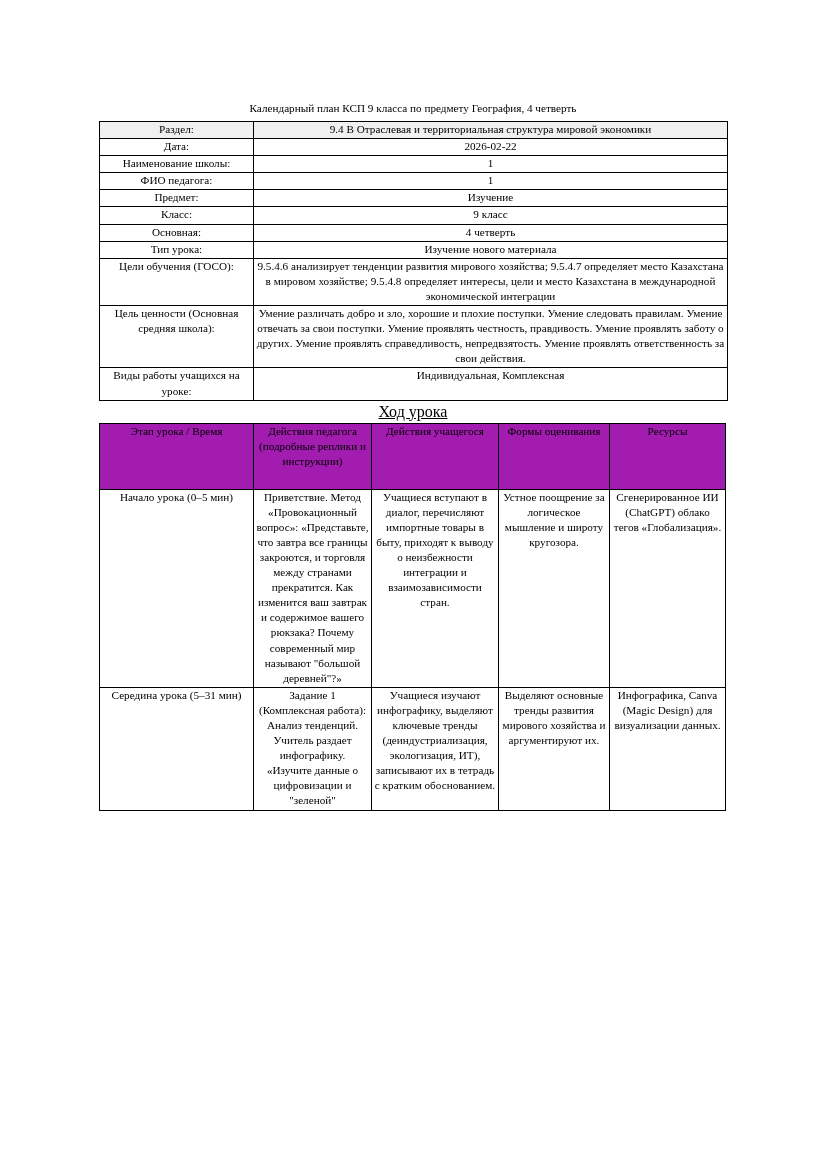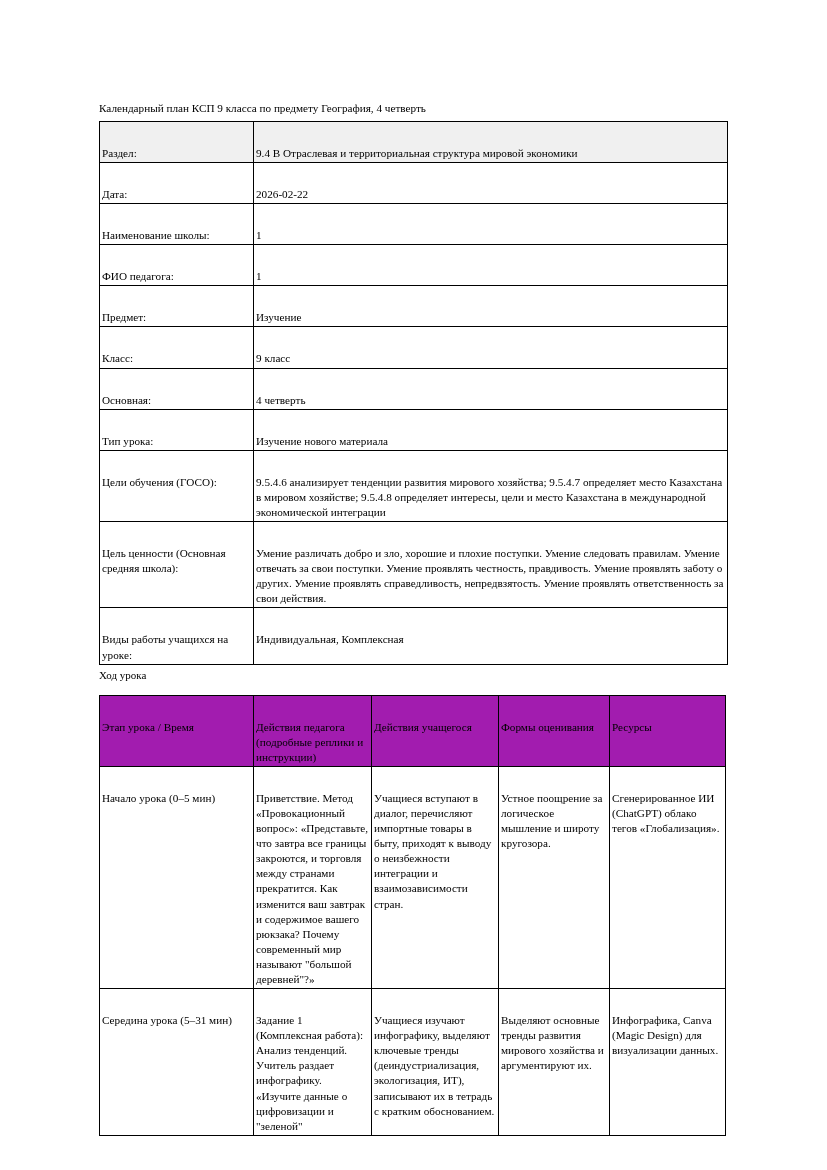--- a/index.html
+++ b/index.html
@@ -21,31 +21,33 @@
     top: 0;
     width: 827px;
     height: 1170px;
     background: #ffffff;
   }
   .content {
     position: absolute;
     left: 99px;
     top: 101px;
     width: 628px;
+    text-align: center;
   }
   .doc-title {
     font-size: 11.2px;
     line-height: 15px;
     margin: 0 0 5px 0;
     white-space: nowrap;
   }
   .section-label {
-    font-size: 11px;
+    font-size: 16px;
     line-height: 15px;
-    margin: 3px 0 12px 0;
+    margin: 3px 0 4px 0;
+    text-decoration: underline;
   }
   table.doc-table {
     border-collapse: collapse;
     width: 628px;
     table-layout: fixed;
     font-size: 11.2px;
     line-height: 15.1px;
   }
   table.doc-table td {
     border: 1px solid #000000;
@@ -65,21 +67,21 @@
   table.flow-table { width: 626px; }
   table.flow-table col.f1 { width: 154px; }
   table.flow-table col.f2 { width: 118px; }
   table.flow-table col.f3 { width: 127px; }
   table.flow-table col.f4 { width: 111px; }
   table.flow-table col.f5 { width: 116px; }
   table.flow-table thead td {
     background: #a21caf;
     height: 64px;
   }
-  .cell-text { display: block; margin-top: 24px; }
+  .cell-text { display: block; }
 </style>
 </head>
 <body>
 
 <div class="page">
   <div class="content">
 
     <div class="doc-title">Календарный план КСП 9 класса по предмету География, 4 четверть</div>
 
     <table class="doc-table info-table">

